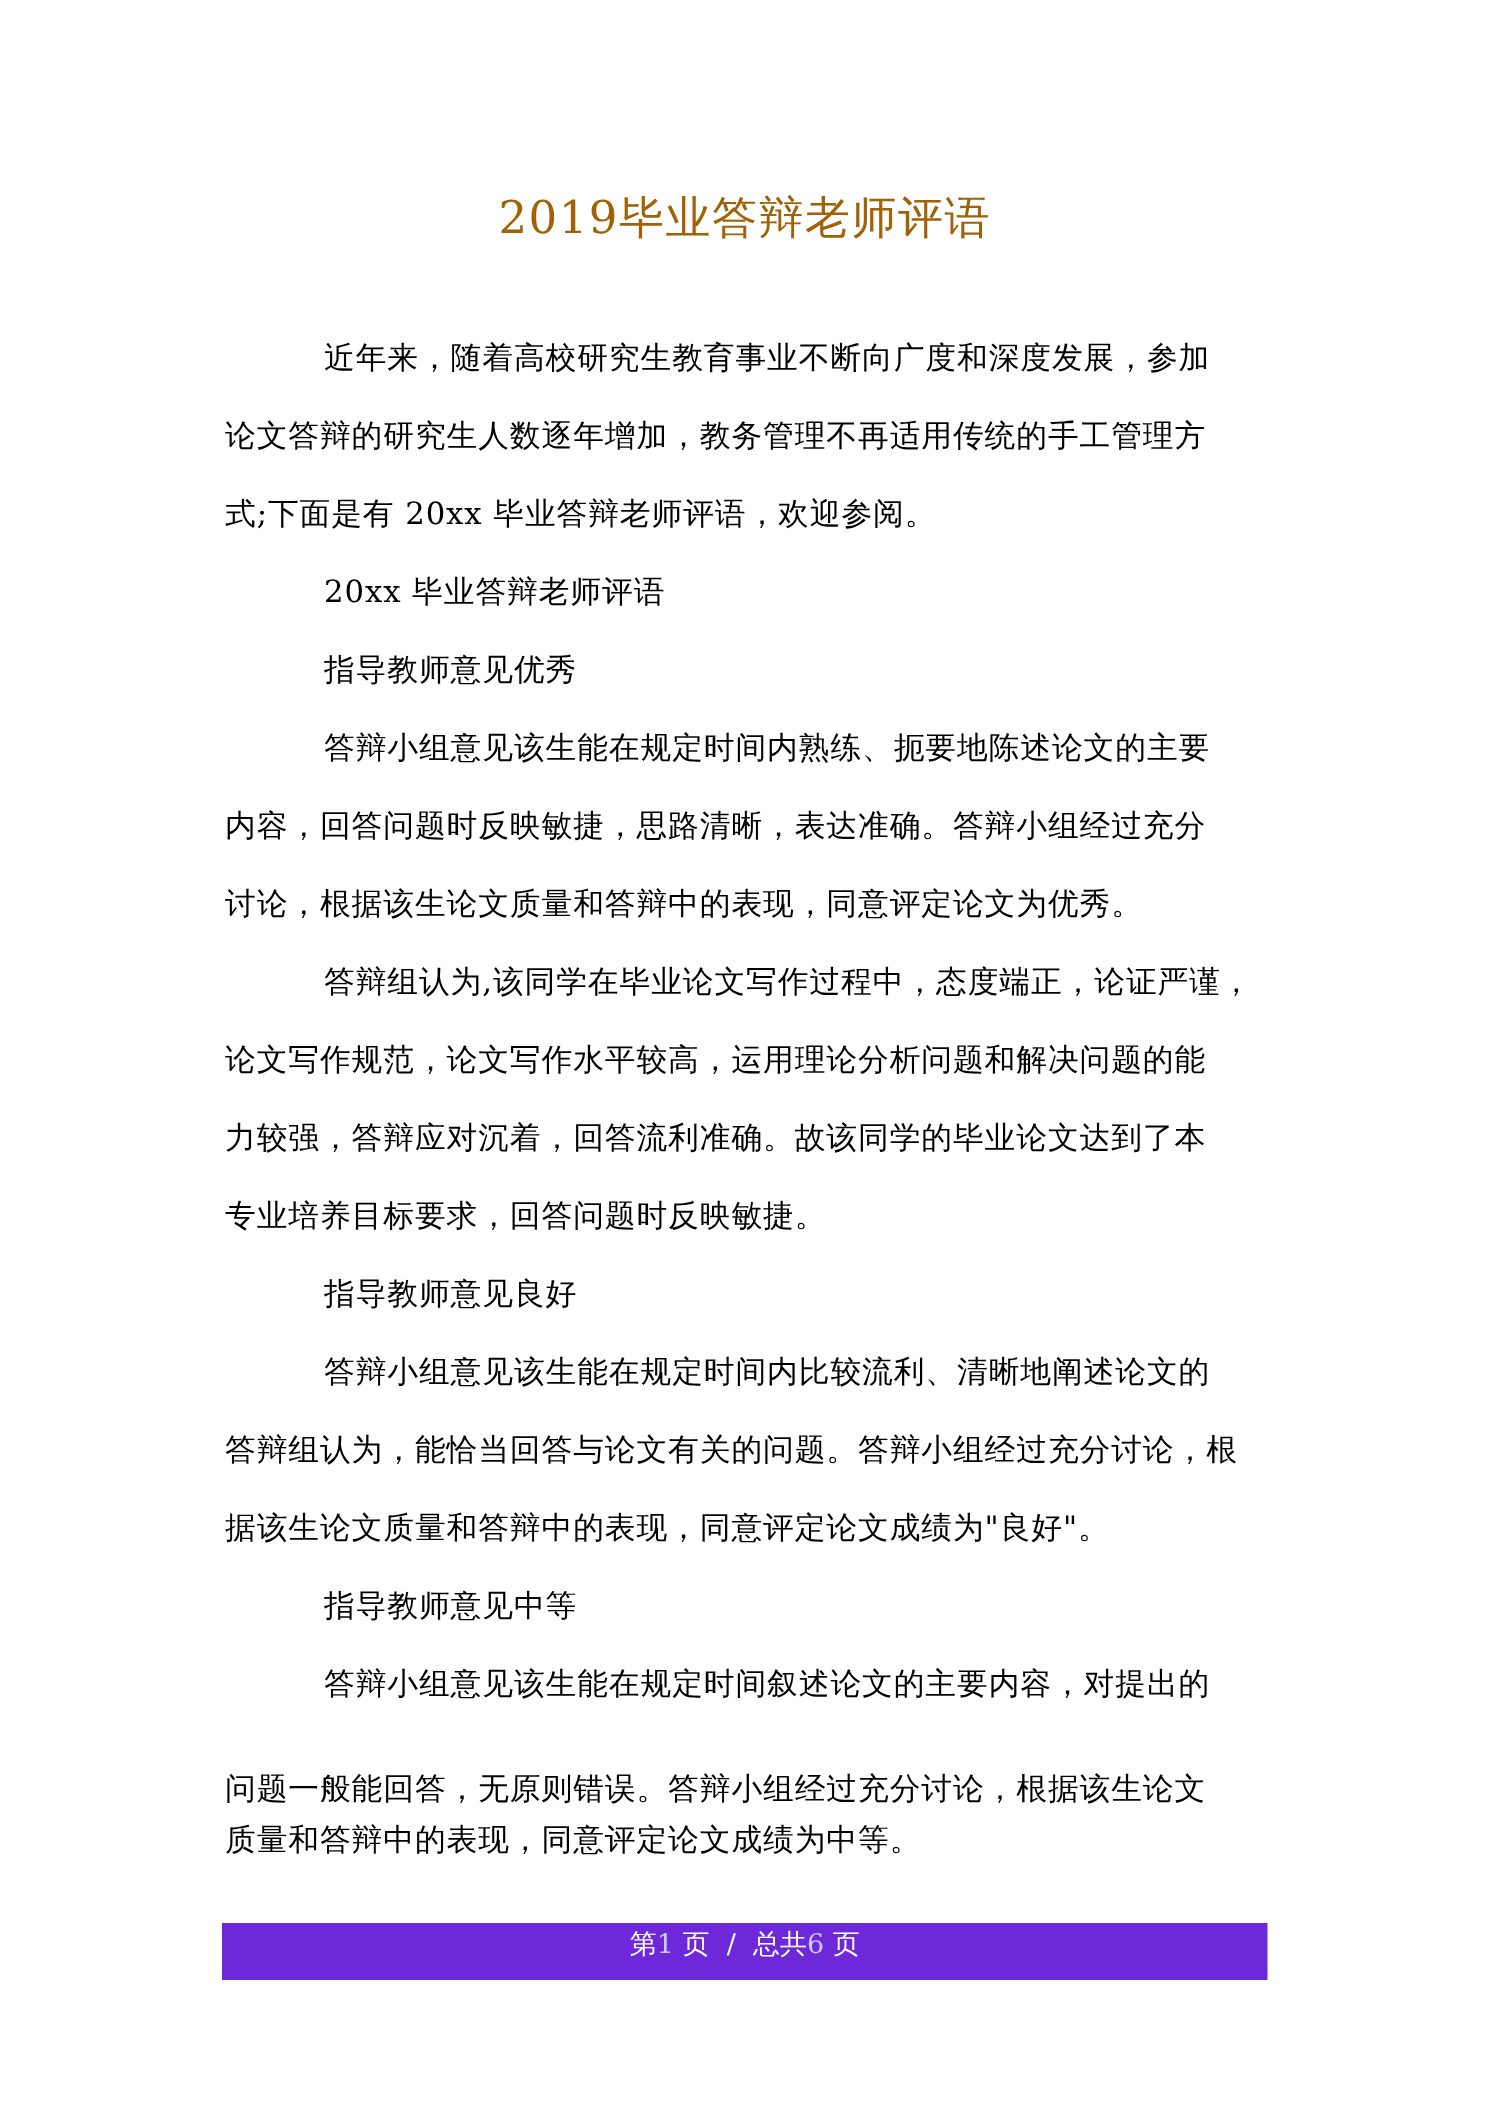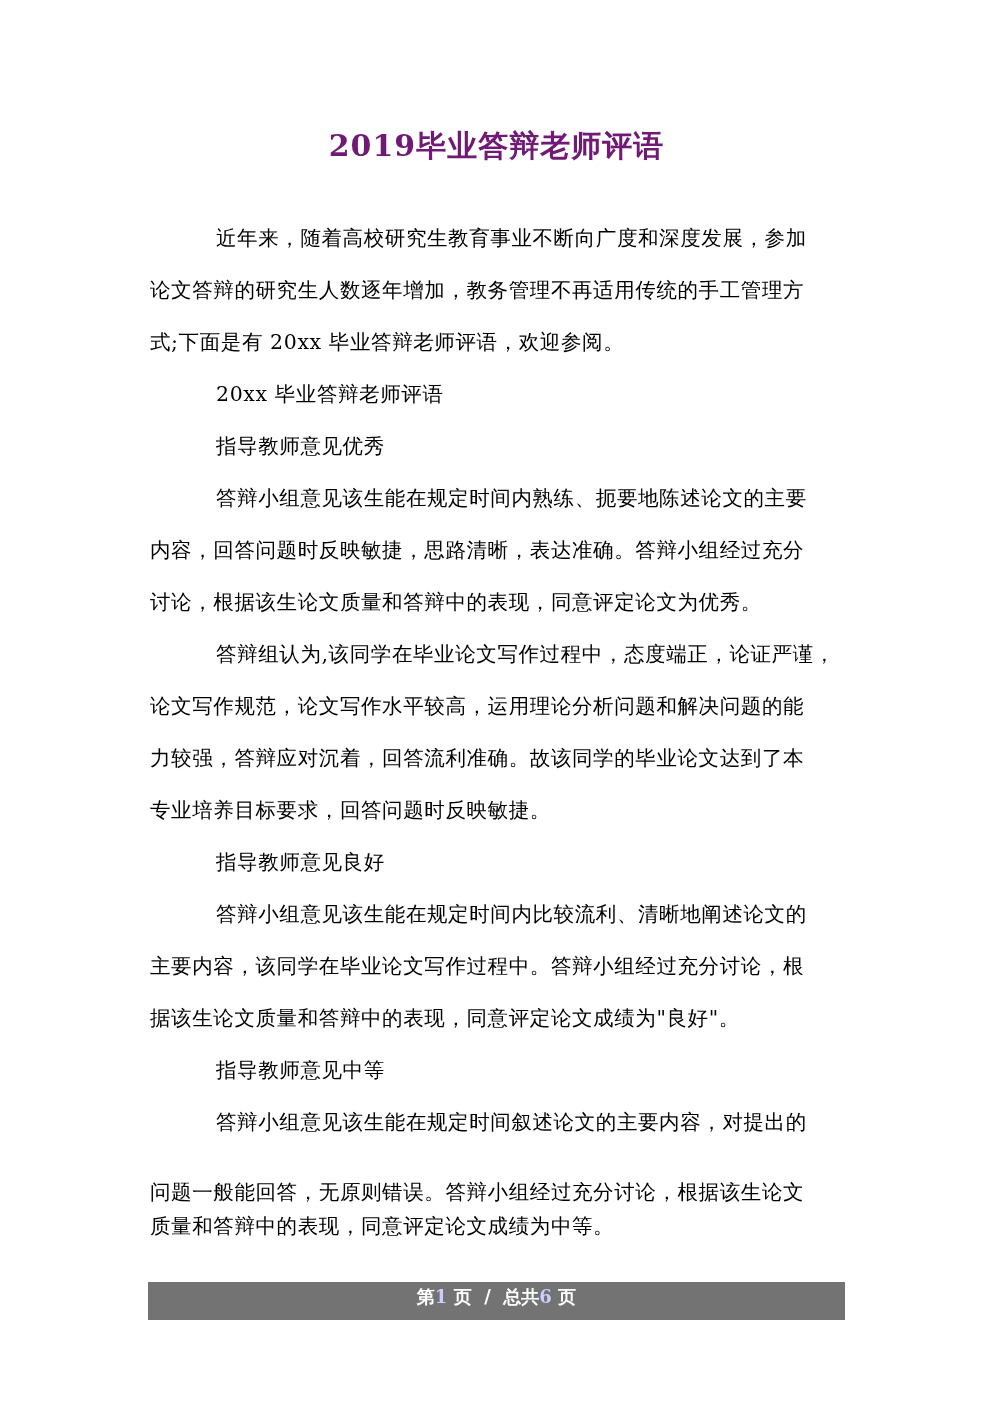--- a/index.html
+++ b/index.html
@@ -21,42 +21,41 @@
     width: 993px;
     height: 1404px;
   }
   .title {
     position: absolute;
     left: 0;
     width: 993px;
     top: 124px;
     text-align: center;
     font-size: 30px;
-    font-weight: bold;
-    color: #701a75;
+    font-weight: normal;
+    color: #a16207;
     line-height: 44px;
     letter-spacing: 1px;
   }
   .line {
     position: absolute;
     left: 150px;
     font-size: 20.5px;
     line-height: 30px;
     white-space: nowrap;
     letter-spacing: 0.6px;
   }
   .indent { left: 216px; }
   .footer-bar {
     position: absolute;
     left: 148px;
     top: 1282px;
     width: 697px;
     height: 38px;
-    background: #737373;
-    font-weight: bold;
+    background: #6d28d9;
   }
   .footer-text {
     position: absolute;
     left: 0;
     width: 697px;
     top: 2px;
     text-align: center;
     color: #ffffff;
     font-size: 18px;
     line-height: 26px;
@@ -77,21 +76,21 @@
   <div class="line indent" style="top:431px">指导教师意见优秀</div>
   <div class="line indent" style="top:483px">答辩小组意见该生能在规定时间内熟练、扼要地陈述论文的主要</div>
   <div class="line" style="top:535px">内容，回答问题时反映敏捷，思路清晰，表达准确。答辩小组经过充分</div>
   <div class="line indent" style="top:639px">答辩组认为,该同学在毕业论文写作过程中，态度端正，论证严谨，</div>
   <div class="line" style="top:587px">讨论，根据该生论文质量和答辩中的表现，同意评定论文为优秀。</div>
   <div class="line" style="top:691px">论文写作规范，论文写作水平较高，运用理论分析问题和解决问题的能</div>
   <div class="line" style="top:743px">力较强，答辩应对沉着，回答流利准确。故该同学的毕业论文达到了本</div>
   <div class="line" style="top:795px">专业培养目标要求，回答问题时反映敏捷。</div>
   <div class="line indent" style="top:847px">指导教师意见良好</div>
   <div class="line indent" style="top:899px">答辩小组意见该生能在规定时间内比较流利、清晰地阐述论文的</div>
-  <div class="line" style="top:951px">主要内容，该同学在毕业论文写作过程中。答辩小组经过充分讨论，根</div>
+  <div class="line" style="top:951px">答辩组认为，能恰当回答与论文有关的问题。答辩小组经过充分讨论，根</div>
   <div class="line" style="top:1003px">据该生论文质量和答辩中的表现，同意评定论文成绩为"良好"。</div>
   <div class="line indent" style="top:1055px">指导教师意见中等</div>
   <div class="line indent" style="top:1107px">答辩小组意见该生能在规定时间叙述论文的主要内容，对提出的</div>
   <div class="line" style="top:1177px">问题一般能回答，无原则错误。答辩小组经过充分讨论，根据该生论文</div>
   <div class="line" style="top:1211px">质量和答辩中的表现，同意评定论文成绩为中等。</div>
 
   <div class="footer-bar">
     <div class="footer-text"><span>第</span><span class="num">1</span><span> 页  /  总共</span><span class="num">6</span><span> 页</span></div>
   </div>
 </div>

